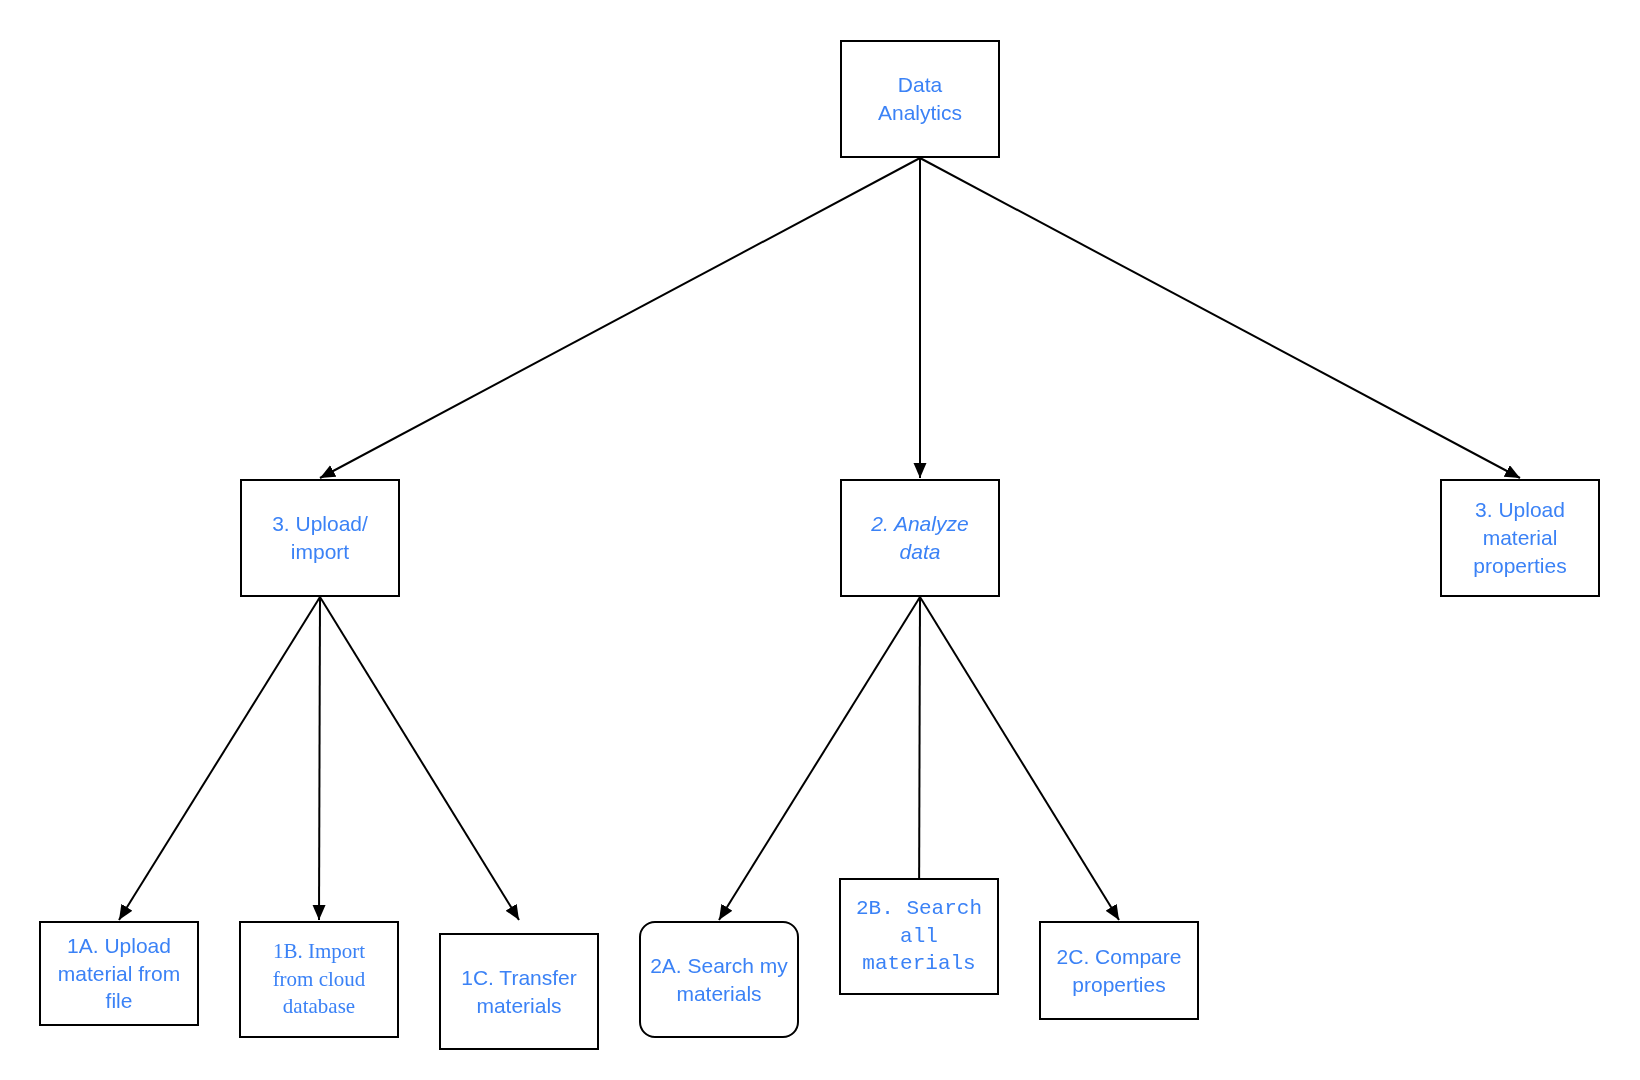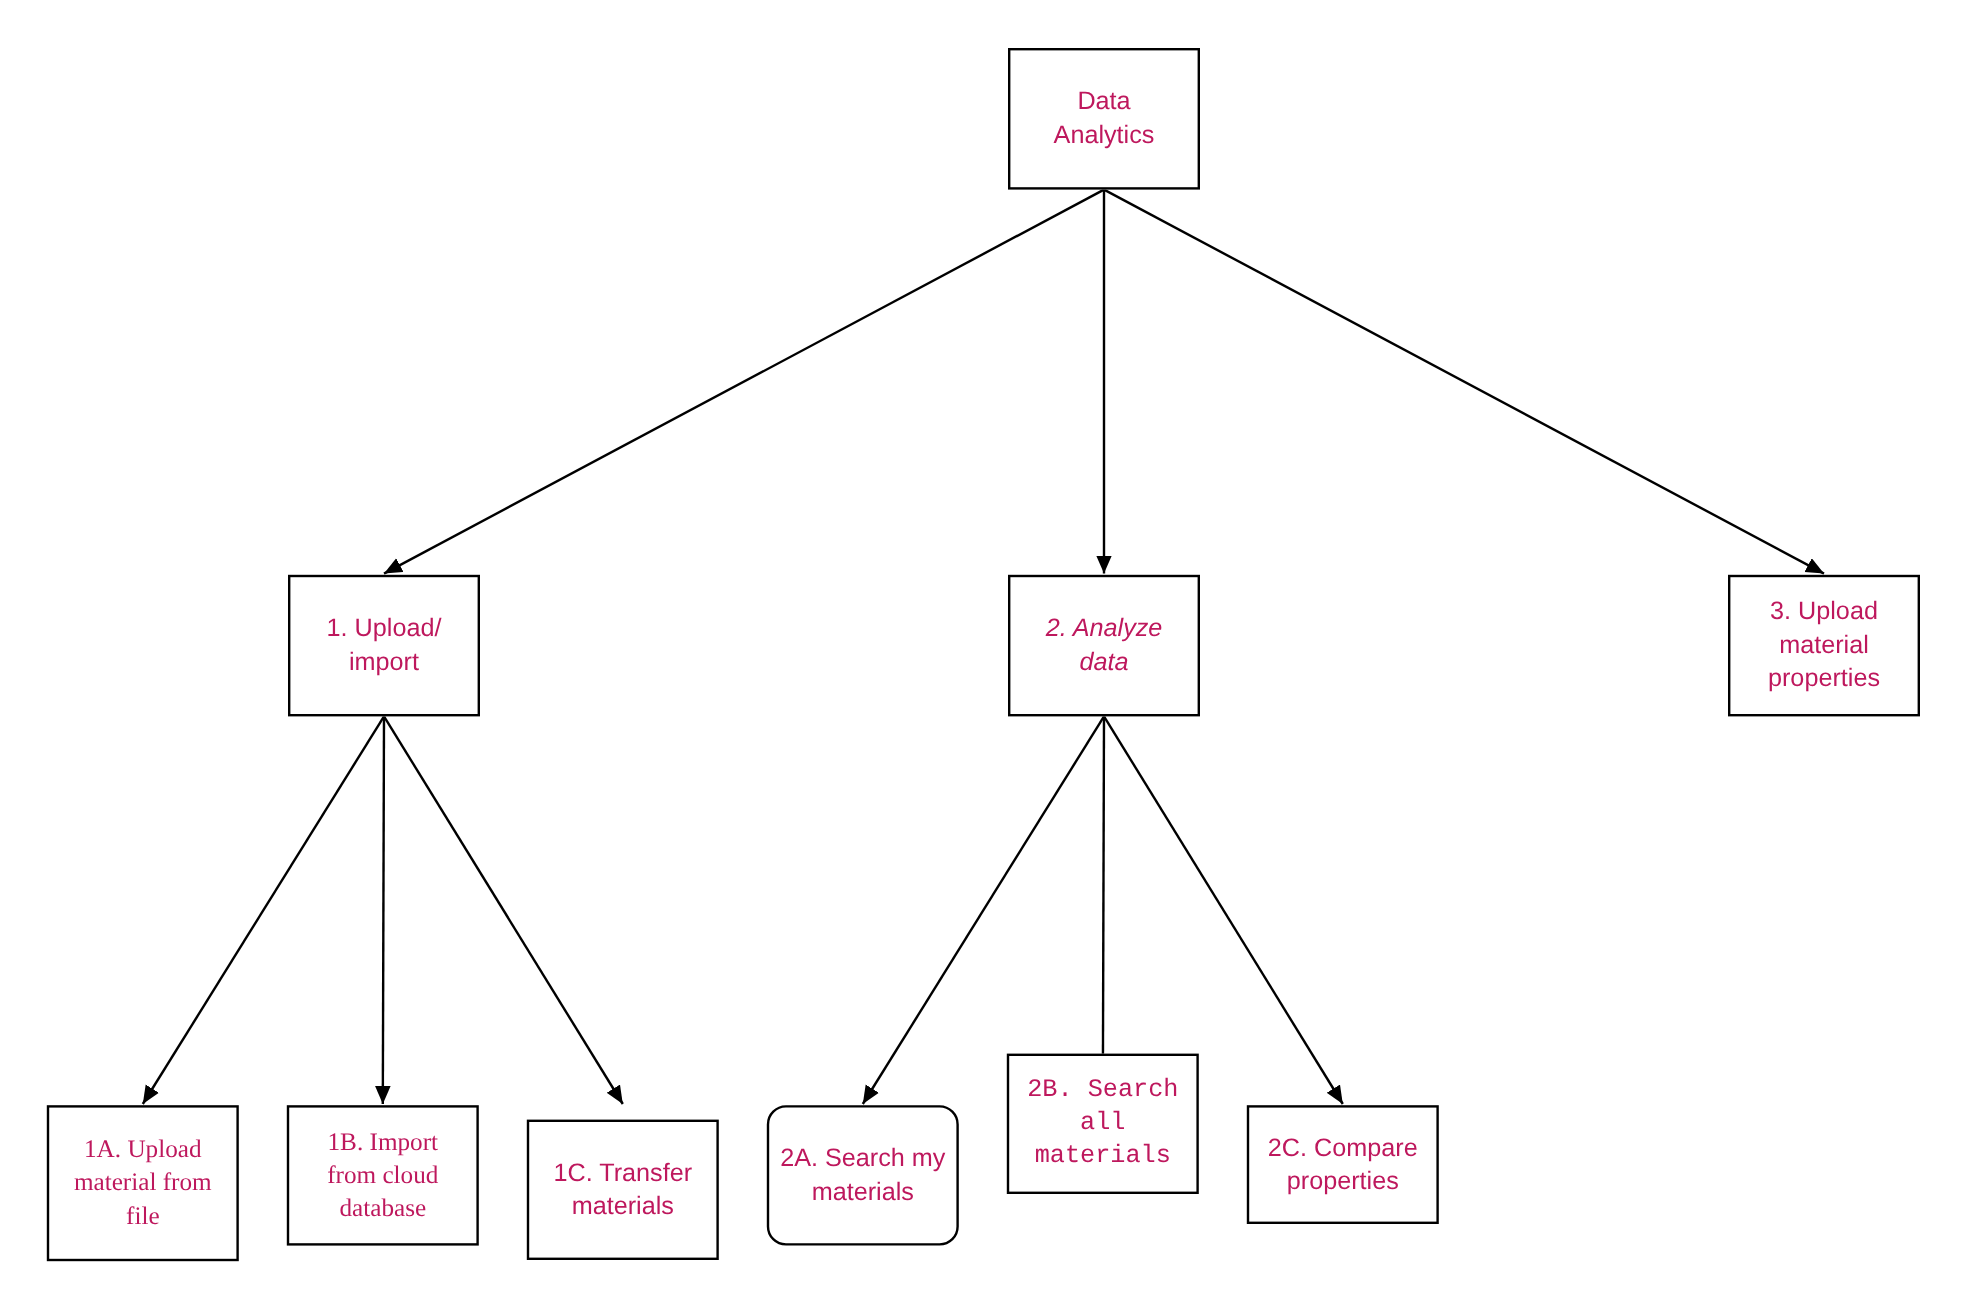--- a/index.html
+++ b/index.html
@@ -31,29 +31,29 @@
     height: 118px;
     background: #ffffff;
     border: 2px solid #000000;
     display: flex;
     align-items: center;
     justify-content: center;
     text-align: center;
     white-space: pre-line;
     font-size: 21px;
     line-height: 1.32;
-    color: #be185d;
+    color: #3b82f6;
     z-index: 1;
   }
   
   #node-root { left: 840px; top: 40px; }
   #node-n1   { left: 240px; top: 479px; }
   #node-n2   { left: 840px; top: 479px; font-style: italic; }
   #node-n3   { left: 1440px; top: 479px; }
-  #node-n1a  { left: 39px;  top: 921px; height: 130px; font-family: Liberation Serif, serif; }
+  #node-n1a  { left: 39px;  top: 921px; height: 105px; }
   #node-n1b  { left: 239px; top: 921px; height: 117px; font-family: Liberation Serif, serif; }
   #node-n1c  { left: 439px; top: 933px; height: 117px; }
   #node-n2a  { left: 639px; top: 921px; height: 117px; border-radius: 16px; }
   #node-n2b  { left: 839px; top: 878px; height: 117px; font-family: Liberation Mono, monospace; }
   #node-n2c  { left: 1039px; top: 921px; height: 99px; }
   .edge-line {
     stroke: #000000;
     stroke-width: 2;
   }
 </style>
@@ -76,21 +76,21 @@
       <line x1="320" y1="597" x2="319" y2="920" class="edge-line" marker-end="url(#arrowhead)"></line>
       <line x1="320" y1="597" x2="519" y2="920" class="edge-line" marker-end="url(#arrowhead)"></line>
       <line x1="920" y1="597" x2="719" y2="920" class="edge-line" marker-end="url(#arrowhead)"></line>
       <line x1="920" y1="597" x2="919" y2="920" class="edge-line" marker-end="url(#arrowhead)"></line>
       <line x1="920" y1="597" x2="1119" y2="920" class="edge-line" marker-end="url(#arrowhead)"></line>
     </svg>
 
   <div class="node" id="node-root">Data
 Analytics</div>
 
-  <div class="node" id="node-n1">1. Upload/
+  <div class="node" id="node-n1">3. Upload/
 import</div>
 
   <div class="node" id="node-n2">2. Analyze
 data</div>
 
   <div class="node" id="node-n3">3. Upload
 material
 properties</div>
 
   <div class="node" id="node-n1a">1A. Upload

